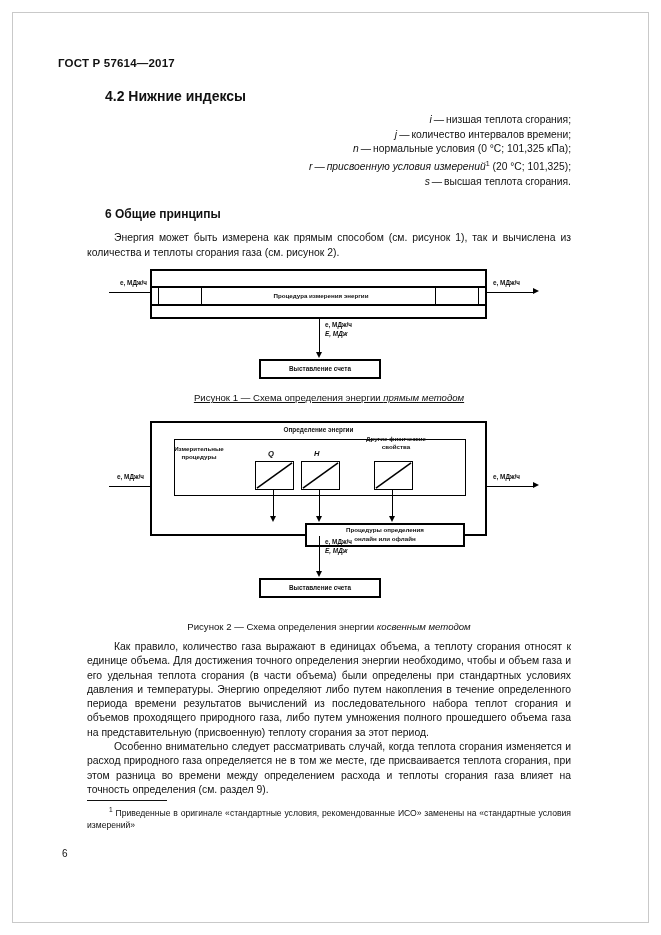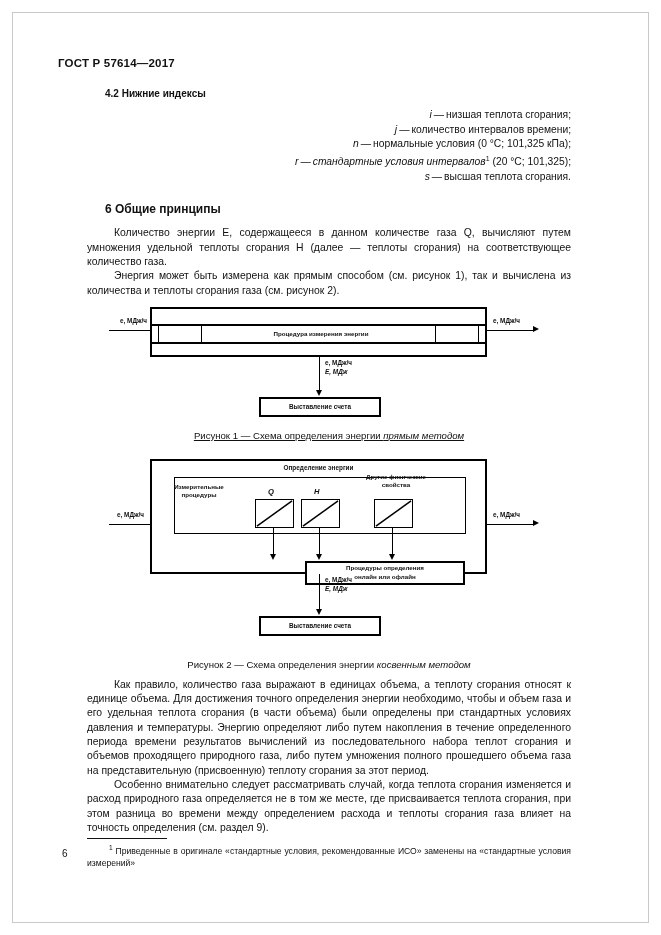--- a/index.html
+++ b/index.html
@@ -41,21 +41,21 @@
 
   
   .content {
     position: absolute;
     left: 87px;
     top: 88px;
     width: 484px;
   }
 
   h2.sec-title {
-    font-size: 10px;
+    font-size: 14px;
     font-weight: bold;
     margin: 0 0 9px 0;
     padding-left: 18px;
   }
   h2.sec-title.big {
     font-size: 12px;
     padding-left: 18px;
     margin: 0 0 10px 0;
   }
 
@@ -344,30 +344,29 @@
       <li>
         <span class="idx-sym">i</span><span class="idx-dash">—</span><span>низшая теплота сгорания;</span>
       </li>
       <li>
         <span class="idx-sym">j</span><span class="idx-dash">—</span><span>количество интервалов времени;</span>
       </li>
       <li>
         <span class="idx-sym">n</span><span class="idx-dash">—</span><span>нормальные условия (0 °С; 101,325 кПа);</span>
       </li>
       <li>
-        <span class="idx-sym">r</span><span class="idx-dash">—</span><span class="idx-em">стандартные условия интервалов</span><sup class="fn">1</sup><span> (20 °С; 101,325);</span>
+        <span class="idx-sym">r</span><span class="idx-dash">—</span><span class="idx-em">присвоенную условия измерений</span><sup class="fn">1</sup><span> (20 °С; 101,325);</span>
       </li>
       <li>
         <span class="idx-sym">s</span><span class="idx-dash">—</span><span>высшая теплота сгорания.</span>
       </li>
     </ul>
 
     <h2 class="sec-title big" style="margin-top:18px;">6 Общие принципы</h2>
 
-    <p class="body">Количество энергии E, содержащееся в данном количестве газа Q, вычисляют путем умножения удельной теплоты сгорания H (далее — теплоты сгорания) на соответствующее количество газа.</p>
     <p class="body cont">Энергия может быть измерена как прямым способом (см. рисунок 1), так и вычислена из количества и теплоты сгорания газа (см. рисунок 2).</p>
 
     <div class="fig1-wrap">
 
       <span class="arrow-label" style="left:33px; top:19px;">e, МДж/ч</span>
       <div class="hline" style="left:22px; top:32px; width:43px;"></div>
       <div class="arrow-head-r" style="left:63px; top:28.5px;"></div>
 
       <div class="f1-outer">
         <div class="f1-strip"></div>

